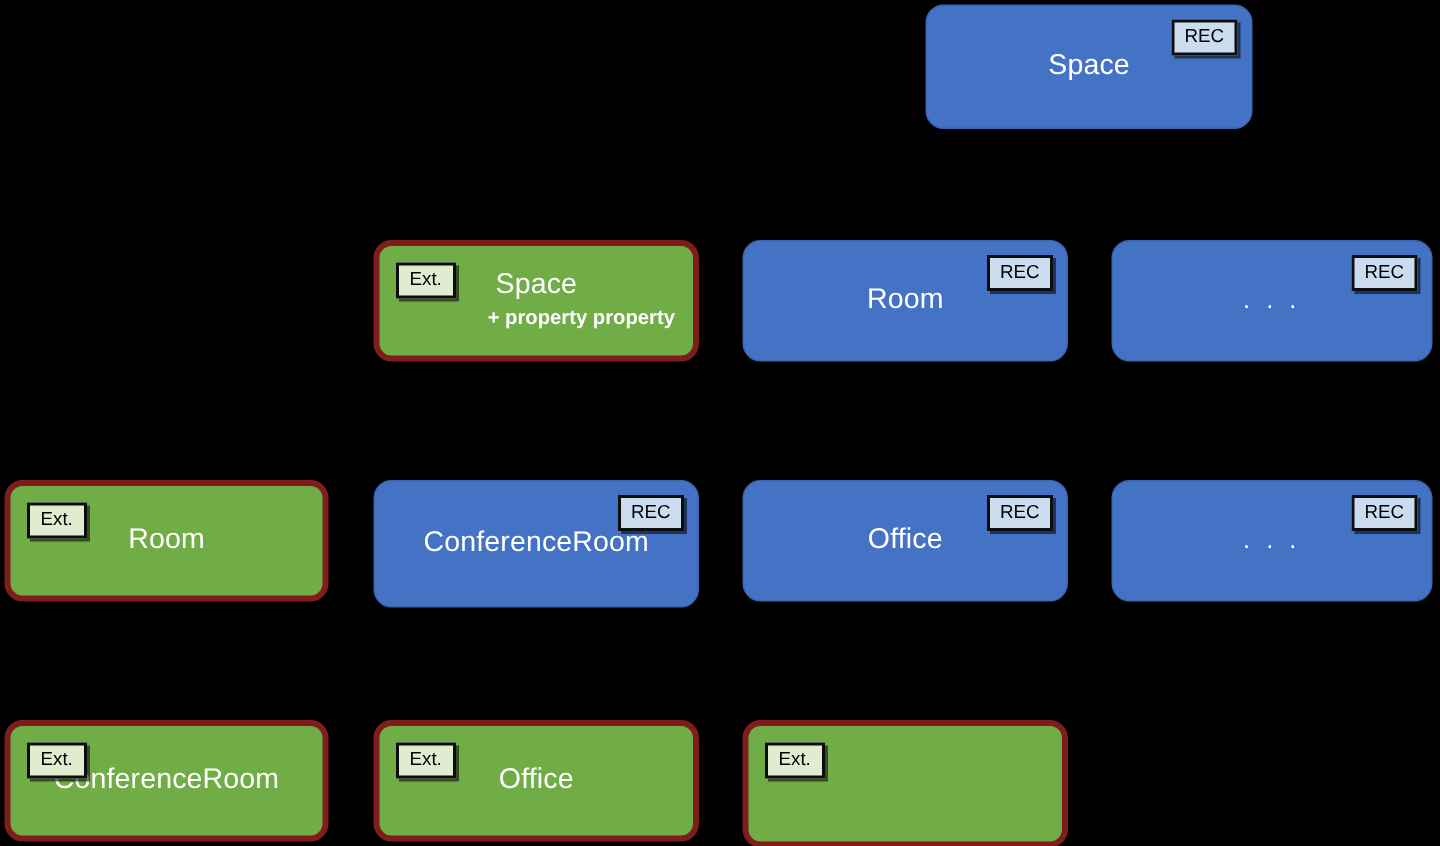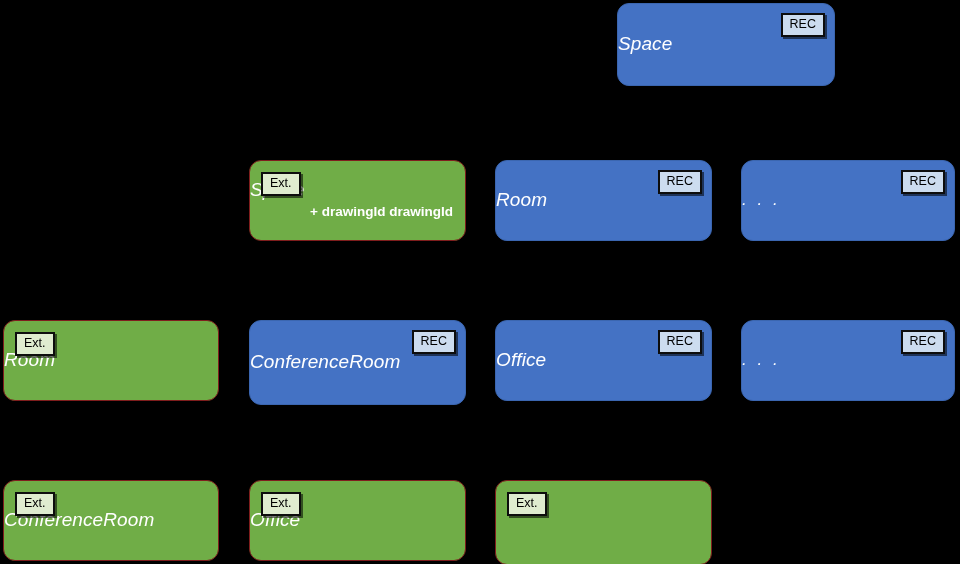--- a/index.html
+++ b/index.html
@@ -31,29 +31,29 @@
     align-items: stretch;
     justify-content: center;
     box-shadow: 3px 3px 3px rgba(0,0,0,0.85);
   }
   .node.rec {
     background: #4472c4;
     border: 1px solid #3b66b0;
   }
   .node.ext {
     background: #70ad47;
-    border: 1px solid #7f1d1d;
+    border: 4px solid #7f1d1d;
   }
   .node-title {
     color: #ffffff;
     font-size: 19px;
     line-height: 1.1;
+    text-align: center;
     letter-spacing: 0.1px;
     white-space: nowrap;
-    font-style: italic;
   }
   .node-sub {
     color: #ffffff;
     font-size: 13.5px;
     font-weight: bold;
     line-height: 1.2;
     text-align: right;
     padding-right: 12px;
     margin-top: 3px;
     white-space: nowrap;
@@ -90,21 +90,21 @@
 <body>
 
 <div id="canvas">
     <div class="node rec" style="left: 617px; top: 3px; width: 218px; height: 83px;">
       <div class="badge rec-badge">REC</div>
       <div class="node-title">Space</div>
     </div>
     <div class="node ext" style="left: 249px; top: 160px; width: 217px; height: 81px;">
       <div class="badge ext-badge">Ext.</div>
       <div class="node-title">Space</div>
-      <div class="node-sub">+ drawingId drawingId</div>
+      <div class="node-sub">+ property property</div>
     </div>
     <div class="node rec" style="left: 495px; top: 160px; width: 217px; height: 81px;">
       <div class="badge rec-badge">REC</div>
       <div class="node-title">Room</div>
     </div>
     <div class="node rec" style="left: 741px; top: 160px; width: 214px; height: 81px;">
       <div class="badge rec-badge">REC</div>
       <div class="node-title ellipsis">. . .</div>
     </div>
     <div class="node ext" style="left: 3px; top: 320px; width: 216px; height: 81px;">

